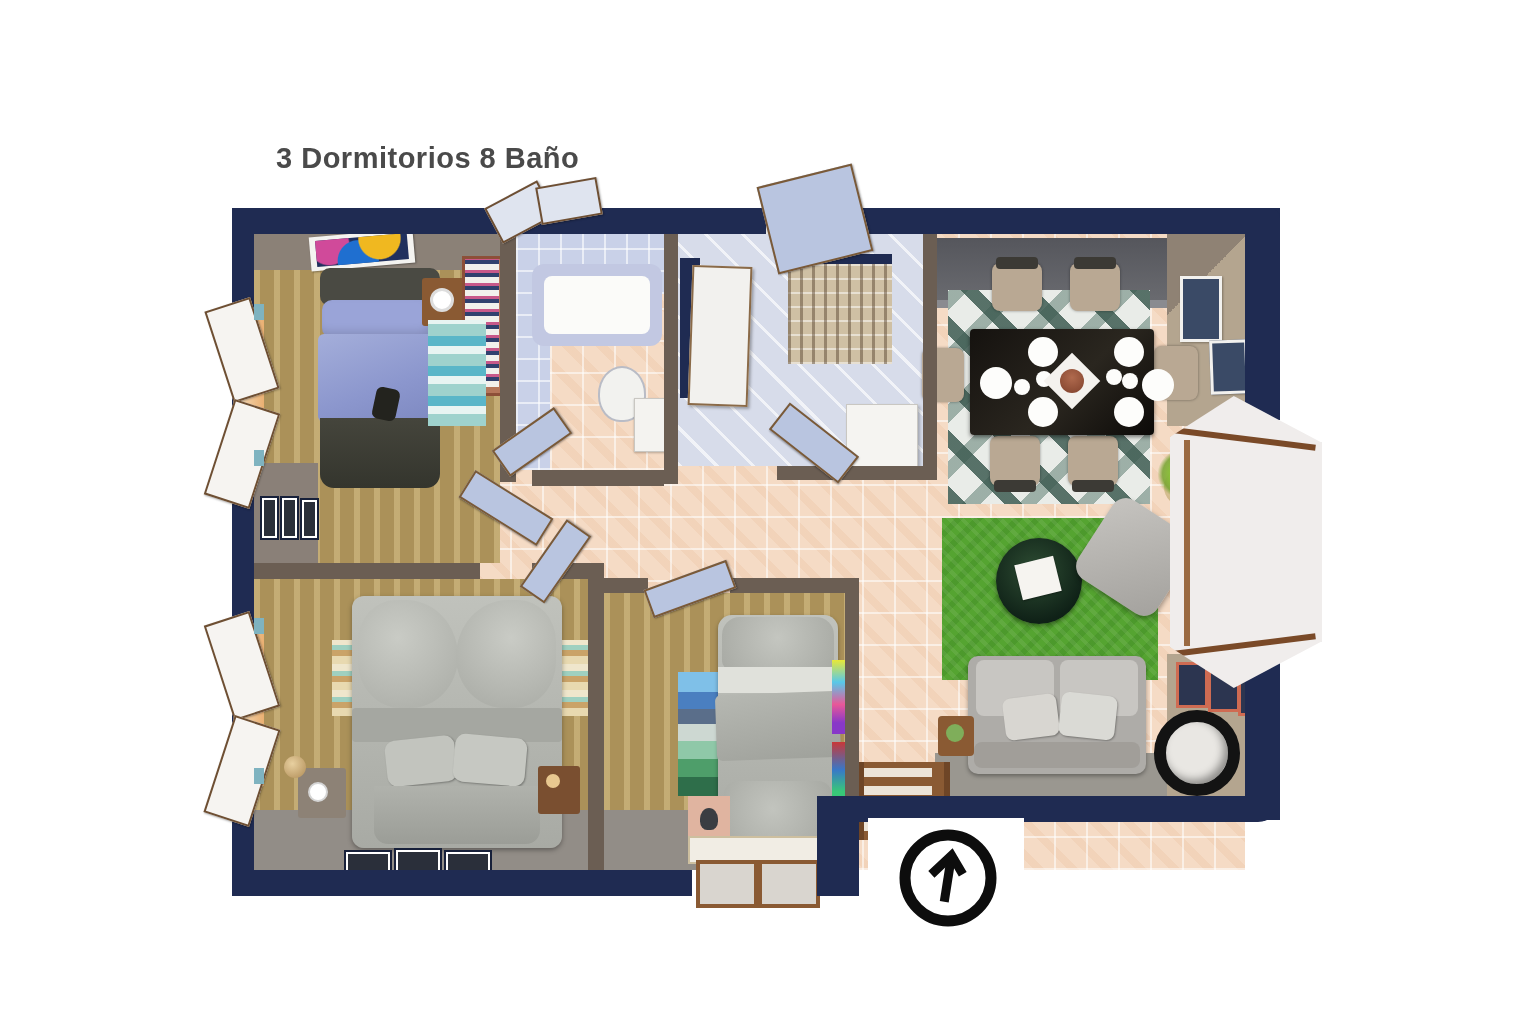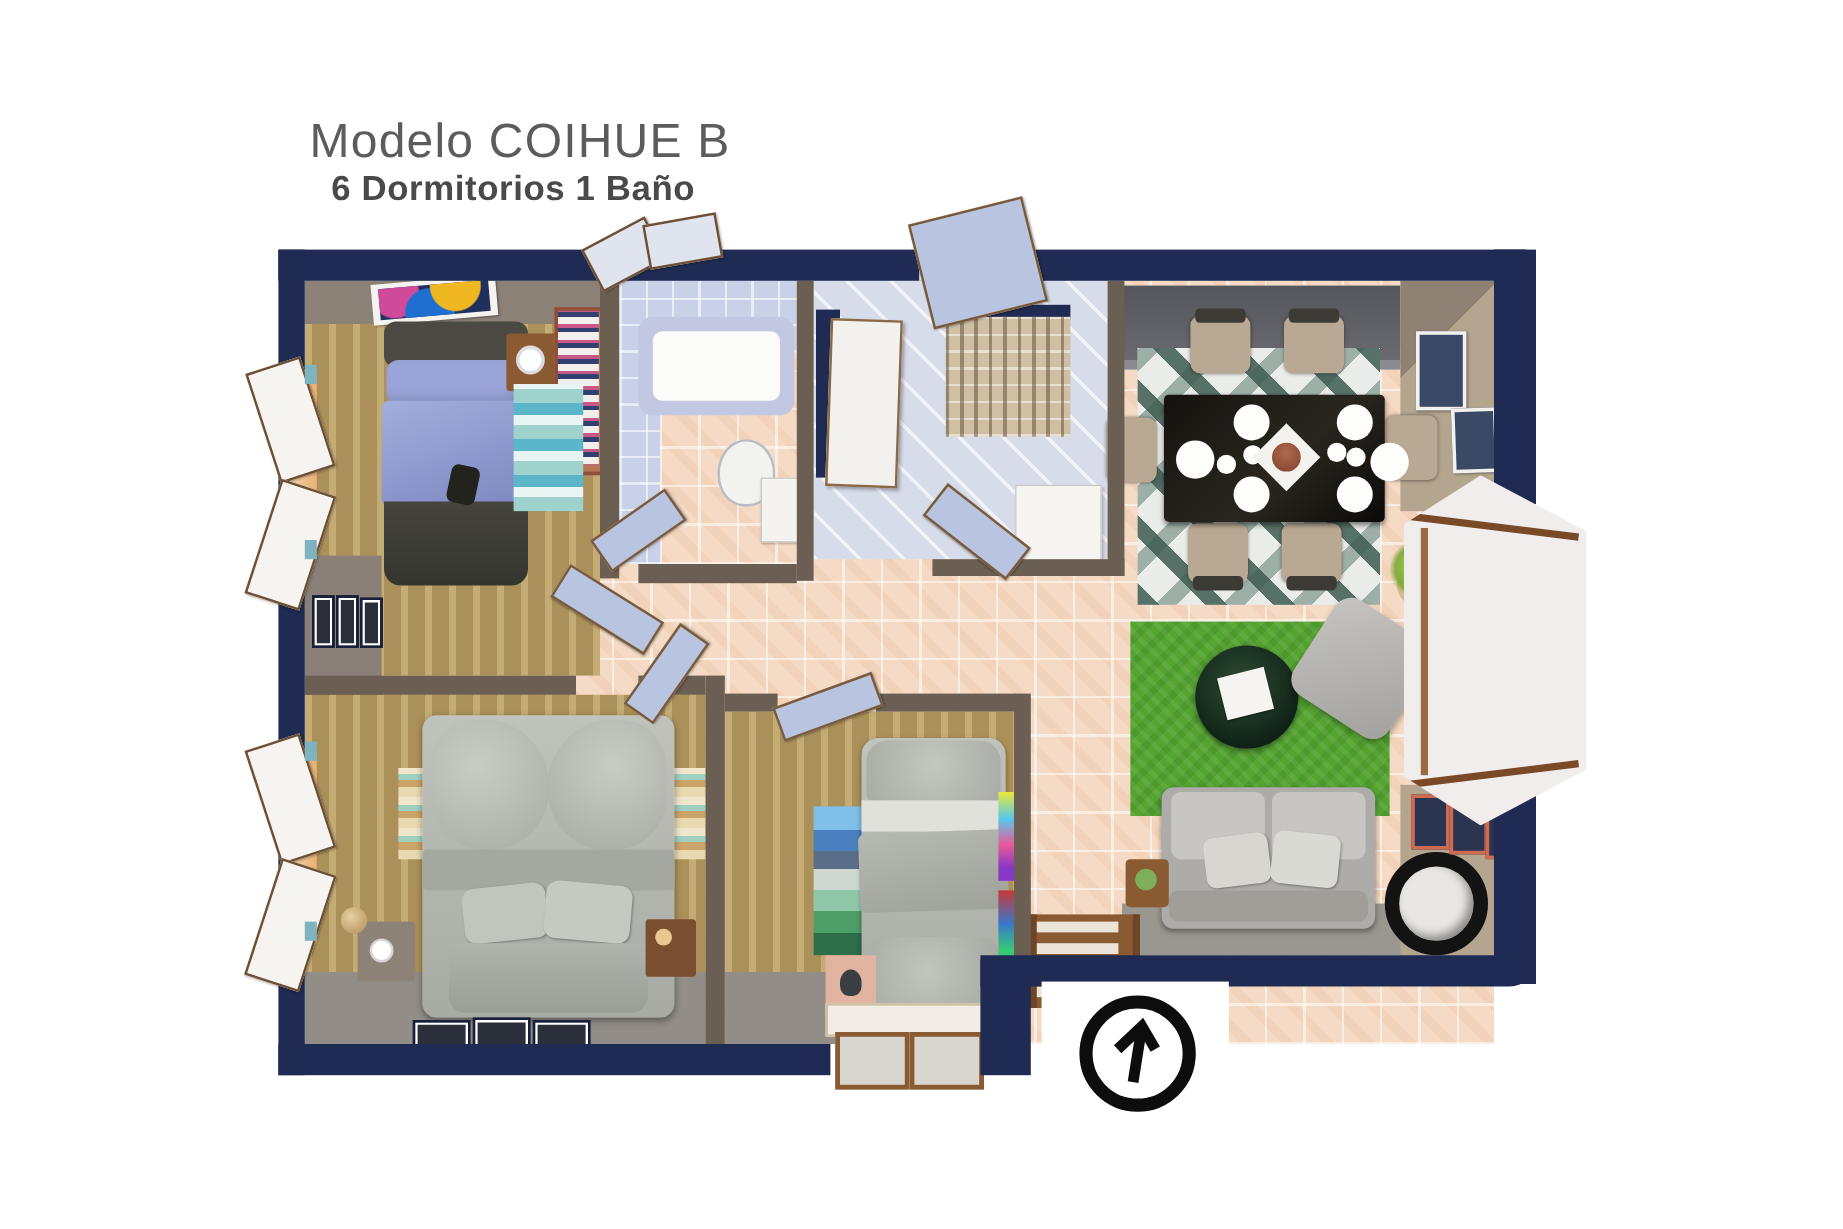--- a/index.html
+++ b/index.html
@@ -41,22 +41,21 @@
                      repeating-linear-gradient(-45deg,rgba(125,150,140,.70) 0 13px,transparent 13px 40px);}
   .rug-green{background-color:var(--rug-green,#55a431);
     background-image:repeating-linear-gradient(45deg,rgba(255,255,255,.07) 0 4px,transparent 4px 9px),
                      repeating-linear-gradient(-45deg,rgba(0,60,0,.10) 0 6px,transparent 6px 14px);}
   .wood{background:var(--wood,#8a5a33);}
 </style>
 </head>
 <body>
 <div class="canvas">
 
-  <div class="abs title" style="left:258px;top:96px;">Modelo COIHUE B</div>
-  <div class="abs subtitle" style="left:276px;top:142px;">6 Dormitorios  1 Baño</div>
+  <div class="abs subtitle" style="left:276px;top:142px;">3 Dormitorios  8 Baño</div>
 
   <div class="plan">
 
     <div class="abs tilefloor" style="left:22px;top:26px;width:991px;height:636px;"></div>
 
     <div class="abs carpet" style="left:22px;top:26px;width:246px;height:329px;"></div>
     <div class="abs" style="left:22px;top:26px;width:246px;height:36px;background:#8b8177;"></div>
     <div class="abs carpet" style="left:22px;top:371px;width:334px;height:291px;"></div>
     <div class="abs carpet" style="left:372px;top:385px;width:241px;height:277px;"></div>
     <div class="abs grayfloor" style="left:22px;top:602px;width:334px;height:60px;"></div>

